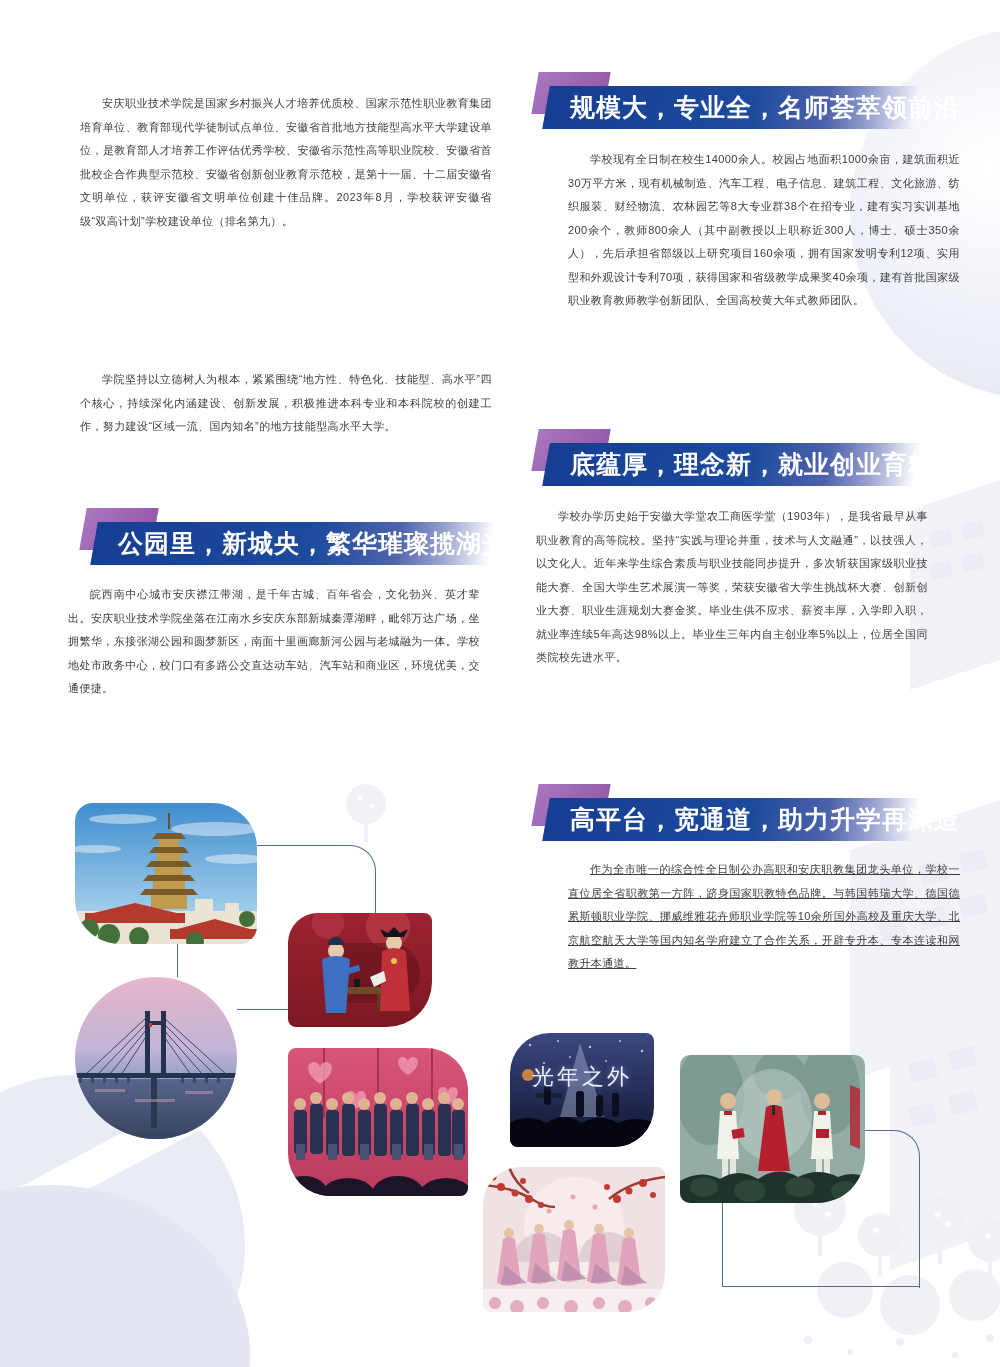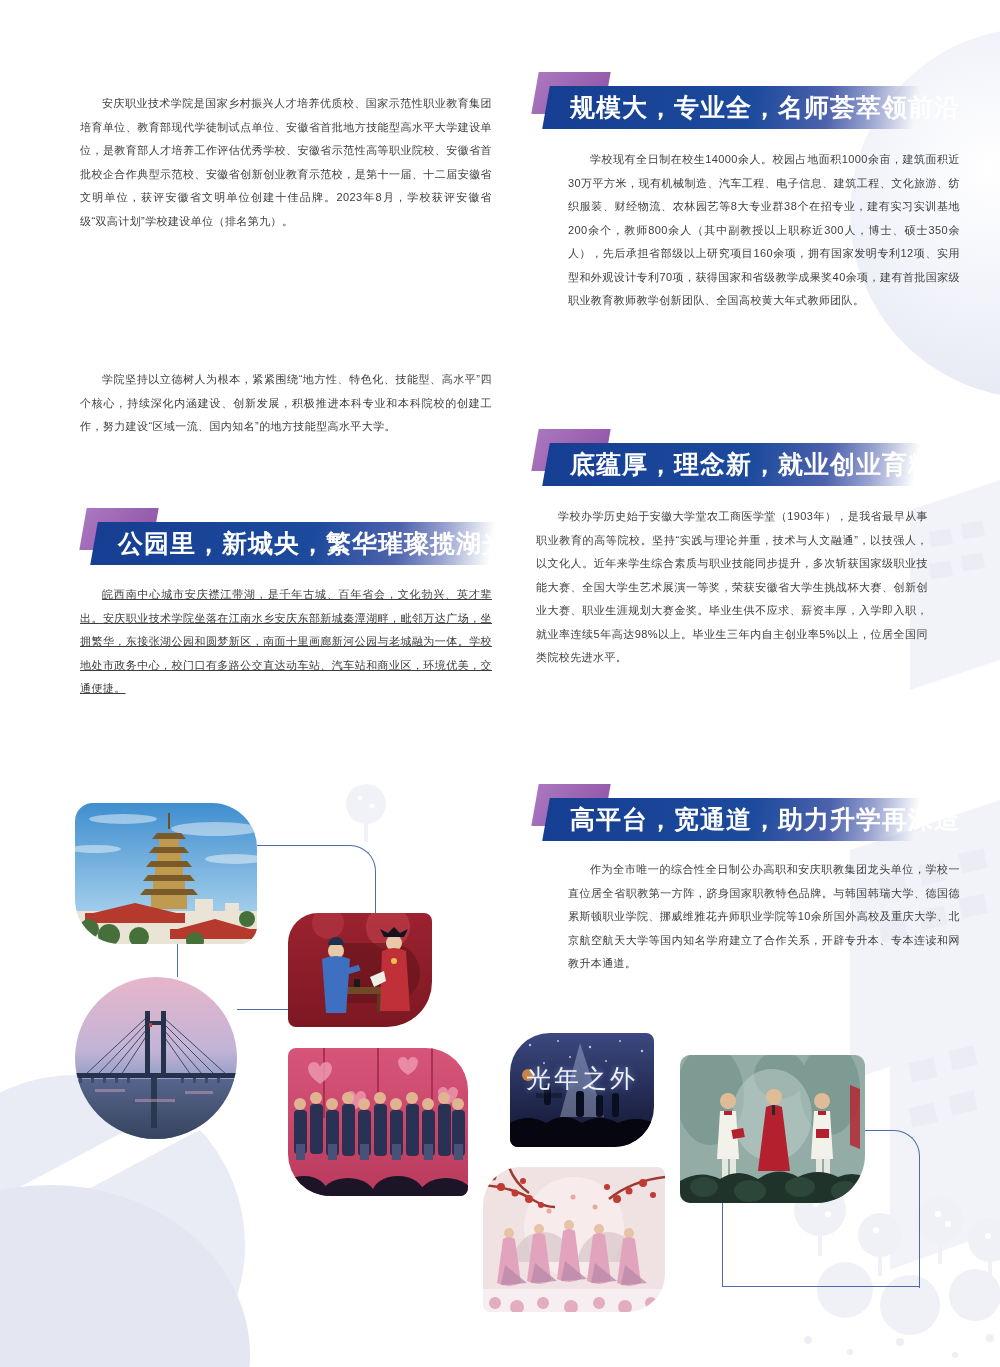--- a/index.html
+++ b/index.html
@@ -47,21 +47,21 @@
   .photo svg{display:block;width:100%;height:100%;}
   .photo-pagoda{left:75px;top:803px;width:182px;height:141px;border-radius:18px 45px 18px 45px;}
   .photo-opera{left:288px;top:913px;width:144px;height:114px;border-radius:30px 8px 45px 8px;}
   .photo-bridge{left:75px;top:977px;width:162px;height:162px;border-radius:50%;}
   .photo-group{left:288px;top:1048px;width:180px;height:148px;border-radius:8px 42px 8px 42px;}
   .photo-concert{left:510px;top:1033px;width:144px;height:114px;border-radius:40px 8px 40px 8px;}
   .photo-recite{left:680px;top:1055px;width:185px;height:148px;border-radius:10px 10px 48px 10px;}
   .photo-dance{left:483px;top:1167px;width:182px;height:145px;border-radius:38px 8px 38px 8px;}
   .photo-overlay-text{
     position:absolute;left:512px;top:1062px;width:140px;text-align:center;
-    color:rgba(255,255,255,.92);font-size:25px;letter-spacing:3px;font-weight:400;
+    color:rgba(255,255,255,.92);font-size:22px;letter-spacing:3px;font-weight:400;
     text-shadow:0 0 6px rgba(120,150,220,.8);
   }
   
   .line{border:0 solid #4f6ba6;}
   .line-a{left:257px;top:845px;width:118px;height:68px;border-top-width:1.5px;border-right-width:1.5px;border-top-right-radius:26px;}
   .line-b{left:177px;top:943px;width:2px;height:34px;border-left-width:1.5px;}
   .line-c{left:237px;top:1009px;width:51px;height:2px;border-top-width:1.5px;}
   .line-d1{left:722px;top:1203px;width:197px;height:83px;border-left-width:1.5px;border-bottom-width:1.5px;}
   .line-d2{left:865px;top:1130px;width:54px;height:157px;border-top-width:1.5px;border-right-width:1.5px;border-top-right-radius:26px;}
 </style>
@@ -136,21 +136,21 @@
 
 <p class="abs body-text" style="left:80px;top:368px;">学院坚持以立德树人为根本，紧紧围绕“地方性、特色化、技能型、高水平”四个核心，持续深化内涵建设、创新发展，积极推进本科专业和本科院校的创建工作，努力建设“区域一流、国内知名”的地方技能型高水平大学。</p>
 
 <div class="abs banner" style="left:94px;top:522px;width:398px;">
   <div class="banner-accent"></div>
   <div class="banner-bar">
     <span class="banner-text">公园里，新城央，繁华璀璨揽湖光</span>
   </div>
 </div>
 
-<p class="abs body-text" style="left:80px;top:583px;text-decoration:underline;">皖西南中心城市安庆襟江带湖，是千年古城、百年省会，文化勃兴、英才辈出。安庆职业技术学院坐落在江南水乡安庆东部新城秦潭湖畔，毗邻万达广场，坐拥繁华，东接张湖公园和圆梦新区，南面十里画廊新河公园与老城融为一体。学校地处市政务中心，校门口有多路公交直达动车站、汽车站和商业区，环境优美，交通便捷。</p>
+<p class="abs body-text" style="left:68px;top:583px;">皖西南中心城市安庆襟江带湖，是千年古城、百年省会，文化勃兴、英才辈出。安庆职业技术学院坐落在江南水乡安庆东部新城秦潭湖畔，毗邻万达广场，坐拥繁华，东接张湖公园和圆梦新区，南面十里画廊新河公园与老城融为一体。学校地处市政务中心，校门口有多路公交直达动车站、汽车站和商业区，环境优美，交通便捷。</p>
 
 <div class="abs banner" style="left:546px;top:86px;width:371px;">
   <div class="banner-accent"></div>
   <div class="banner-bar">
     <span class="banner-text">规模大，专业全，名师荟萃领前沿</span>
   </div>
 </div>
 
 <p class="abs body-text col-right" style="left:532px;top:148px;">学校现有全日制在校生14000余人。校园占地面积1000余亩，建筑面积近30万平方米，现有机械制造、汽车工程、电子信息、建筑工程、文化旅游、纺织服装、财经物流、农林园艺等8大专业群38个在招专业，建有实习实训基地200余个，教师800余人（其中副教授以上职称近300人，博士、硕士350余人），先后承担省部级以上研究项目160余项，拥有国家发明专利12项、实用型和外观设计专利70项，获得国家和省级教学成果奖40余项，建有首批国家级职业教育教师教学创新团队、全国高校黄大年式教师团队。</p>
 
@@ -163,21 +163,21 @@
 
 <p class="abs body-text col-right" style="left:500px;top:505px;">学校办学历史始于安徽大学堂农工商医学堂（1903年），是我省最早从事职业教育的高等院校。坚持“实践与理论并重，技术与人文融通”，以技强人，以文化人。近年来学生综合素质与职业技能同步提升，多次斩获国家级职业技能大赛、全国大学生艺术展演一等奖，荣获安徽省大学生挑战杯大赛、创新创业大赛、职业生涯规划大赛金奖。毕业生供不应求、薪资丰厚，入学即入职，就业率连续5年高达98%以上。毕业生三年内自主创业率5%以上，位居全国同类院校先进水平。</p>
 
 <div class="abs banner" style="left:546px;top:798px;width:371px;">
   <div class="banner-accent"></div>
   <div class="banner-bar">
     <span class="banner-text">高平台，宽通道，助力升学再深造</span>
   </div>
 </div>
 
-<p class="abs body-text col-right" style="left:532px;top:858px;">作为全市唯一的综合性全日制公办高职和安庆职教集团龙头单位，学校一直位居全省职教第一方阵，跻身国家职教特色品牌。与韩国韩瑞大学、德国德累斯顿职业学院、挪威维雅花卉师职业学院等10余所国外高校及重庆大学、北京航空航天大学等国内知名学府建立了合作关系，开辟专升本、专本连读和网教升本通道。</p>
+<p class="abs body-text col-right" style="left:532px;top:858px;text-decoration:underline;">作为全市唯一的综合性全日制公办高职和安庆职教集团龙头单位，学校一直位居全省职教第一方阵，跻身国家职教特色品牌。与韩国韩瑞大学、德国德累斯顿职业学院、挪威维雅花卉师职业学院等10余所国外高校及重庆大学、北京航空航天大学等国内知名学府建立了合作关系，开辟专升本、专本连读和网教升本通道。</p>
 
 <div class="abs line line-a"></div>
 <div class="abs line line-b"></div>
 <div class="abs line line-c"></div>
 <div class="abs line line-d1"></div>
 <div class="abs line line-d2"></div>
 
 <div class="abs photo photo-pagoda">
   <svg viewBox="0 0 182 141" preserveAspectRatio="none">
     <defs>

